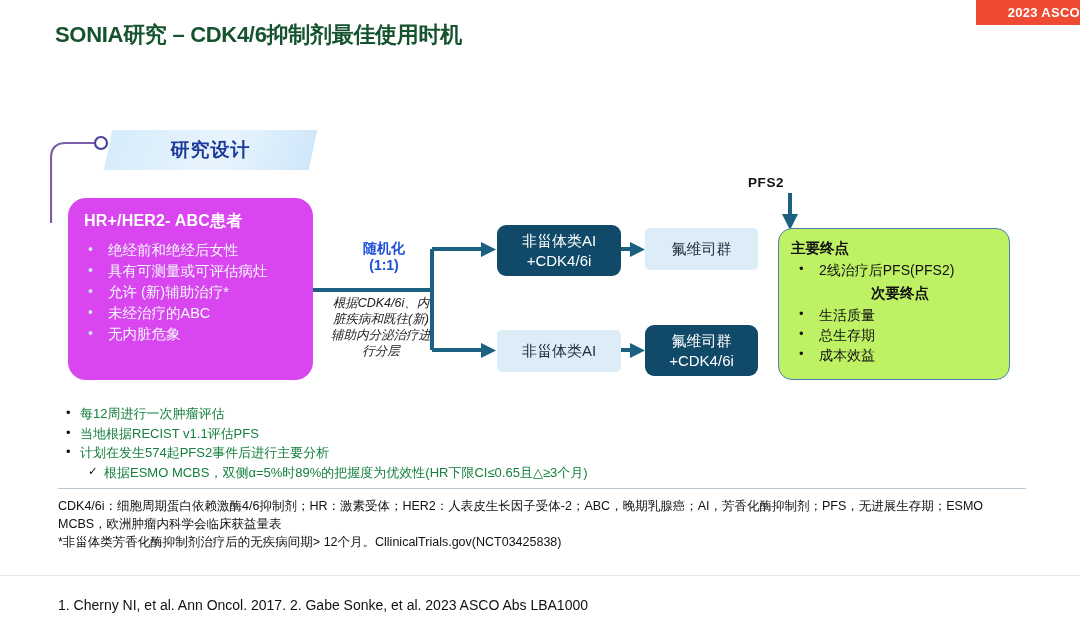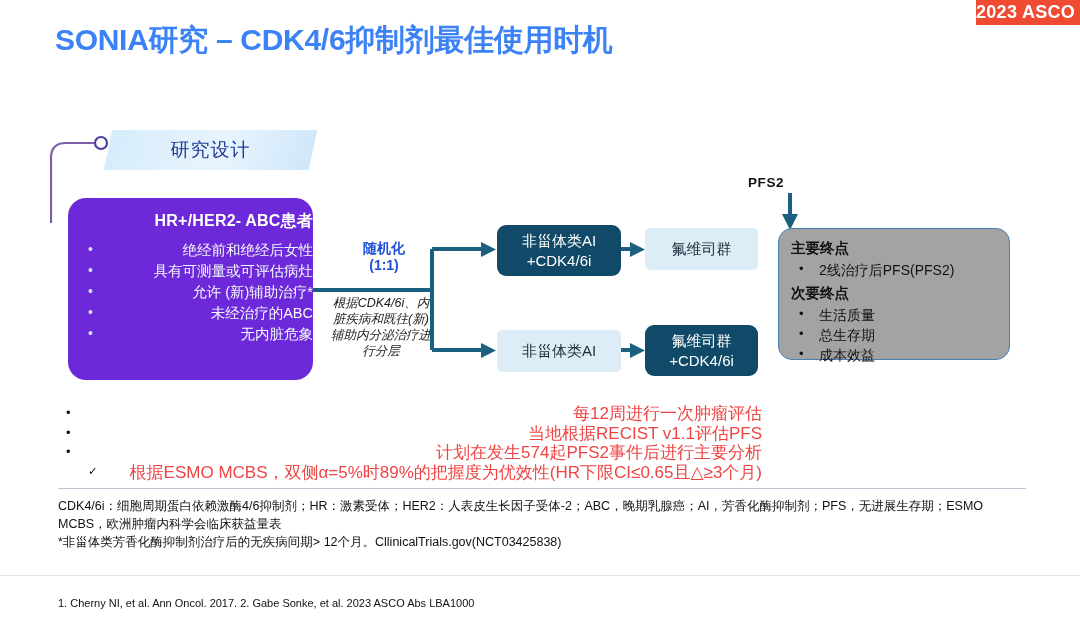--- a/index.html
+++ b/index.html
@@ -5,50 +5,50 @@
   html,body{margin:0;padding:0;}
   body{
     width:1080px;height:621px;position:relative;overflow:hidden;
     background:#ffffff;
     font-family:"Liberation Sans","DejaVu Sans",sans-serif;
     color:#1a1a1a;
   }
   .badge{
     position:absolute;top:0;right:0;width:104px;height:25px;
     background:#ef4a32;color:#ffffff;
-    font-size:18px;font-weight:bold;letter-spacing:.3px;
-    display:flex;align-items:center;justify-content:flex-start;
+    font-size:13px;font-weight:bold;letter-spacing:.3px;
+    display:flex;align-items:center;justify-content:flex-end;
   }
   .title{
     position:absolute;left:55px;top:20px;
-    font-size:30px;font-weight:bold;color:#3b82f6;
+    font-size:22px;font-weight:bold;color:#14532d;
     letter-spacing:-0.3px;white-space:nowrap;
   }
 
   
   .conn{position:absolute;left:50px;top:128px;width:62px;height:95px;}
   .conn svg{display:block;}
 
   
   .banner{
     position:absolute;left:108px;top:130px;width:205px;height:40px;
     background:linear-gradient(100deg,#d6ecfb 0%,#e8f4fd 55%,#cfe7fa 100%);
     transform:skewX(-12deg);
   }
   .banner-txt{
     position:absolute;left:108px;top:130px;width:205px;height:40px;
     display:flex;align-items:center;justify-content:center;
-    font-size:19px;font-weight:normal;color:#1f3c9b;letter-spacing:1px;
+    font-size:19px;font-weight:bold;color:#1f3c9b;letter-spacing:1px;
   }
 
   
   .patient{
     position:absolute;left:68px;top:198px;width:245px;height:182px;
-    background:#6d28d9;border-radius:18px;color:#ffffff;
-    padding:13px 0 0 0;box-sizing:border-box;text-align:right;
+    background:#d946ef;border-radius:18px;color:#ffffff;
+    padding:13px 0 0 0;box-sizing:border-box;
   }
   .patient h4{
     margin:0 0 8px 16px;font-size:16px;font-weight:bold;letter-spacing:.2px;
   }
   .patient ul{margin:0;padding:0;list-style:none;}
   .patient li{
     font-size:14.5px;line-height:21px;padding-left:40px;position:relative;
     color:#f2f8fb;
   }
   .patient li:before{
@@ -82,59 +82,59 @@
   .cross2{left:645px;top:325px;width:113px;height:51px;}
 
   
   .pfs2{
     position:absolute;left:748px;top:175px;
     font-size:13.5px;font-weight:bold;color:#111;letter-spacing:.6px;
   }
 
   
   .endpoints{
-    position:absolute;left:778px;top:228px;width:232px;height:132px;
-    border:1.6px solid #4a7fb5;border-radius:14px;background:#a3a3a3;
+    position:absolute;left:778px;top:228px;width:232px;height:152px;
+    border:1.6px solid #4a7fb5;border-radius:14px;background:#bef264;
     box-sizing:border-box;padding:10px 0 0 12px;
   }
   .ep-h{font-size:14.5px;font-weight:bold;color:#111;margin:0 0 2px 0;}
-  .ep-h.second{margin-top:4px;}
+  .ep-h.second{margin-top:4px;text-align:center;}
   .endpoints ul{margin:0 0 2px 0;padding:0;list-style:none;}
   .endpoints li{
     font-size:14px;line-height:20px;position:relative;padding-left:28px;color:#111;
   }
   .endpoints li:before{
     content:"•";position:absolute;left:8px;top:-1px;color:#111;font-size:13px;
   }
 
   
   .notes{position:absolute;left:62px;top:404px;width:700px;}
   .notes ul{margin:0;padding:0;list-style:none;}
   .notes li{
-    font-size:17px;line-height:19.5px;position:relative;padding-left:18px;color:#ef4444;text-align:right;
+    font-size:13px;line-height:19.5px;position:relative;padding-left:18px;color:#15803d;
   }
   .notes li:before{content:"•";position:absolute;left:4px;top:-1px;font-size:13px;color:#111;}
   .notes li.sub{padding-left:42px;}
   .notes li.sub:before{content:"\2713";left:26px;font-size:11.5px;}
 
   
   .divider{
     position:absolute;left:58px;top:488px;width:968px;height:1px;background:#b9c6d2;
   }
 
   
   .abbr{
     position:absolute;left:58px;top:497px;width:968px;
     font-size:12.5px;line-height:18px;color:#111;
   }
   .abbr p{margin:0;}
 
   .refs{
     position:absolute;left:58px;top:597px;
-    font-size:11px;color:#111;
+    font-size:14px;color:#111;
   }
   .bottom-line{
     position:absolute;left:0;top:575px;width:1080px;height:1px;background:#e2e6ea;
   }
 </style>
 </head>
 <body>
 
 <div class="badge">
   <span>2023 ASCO</span>

